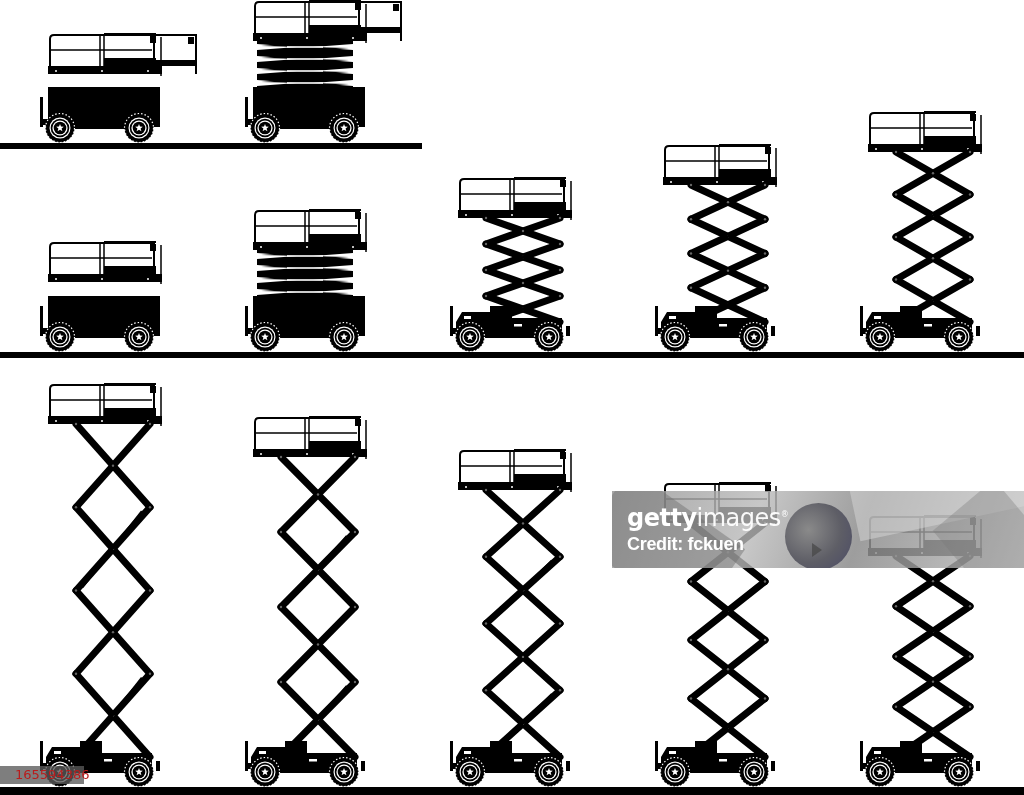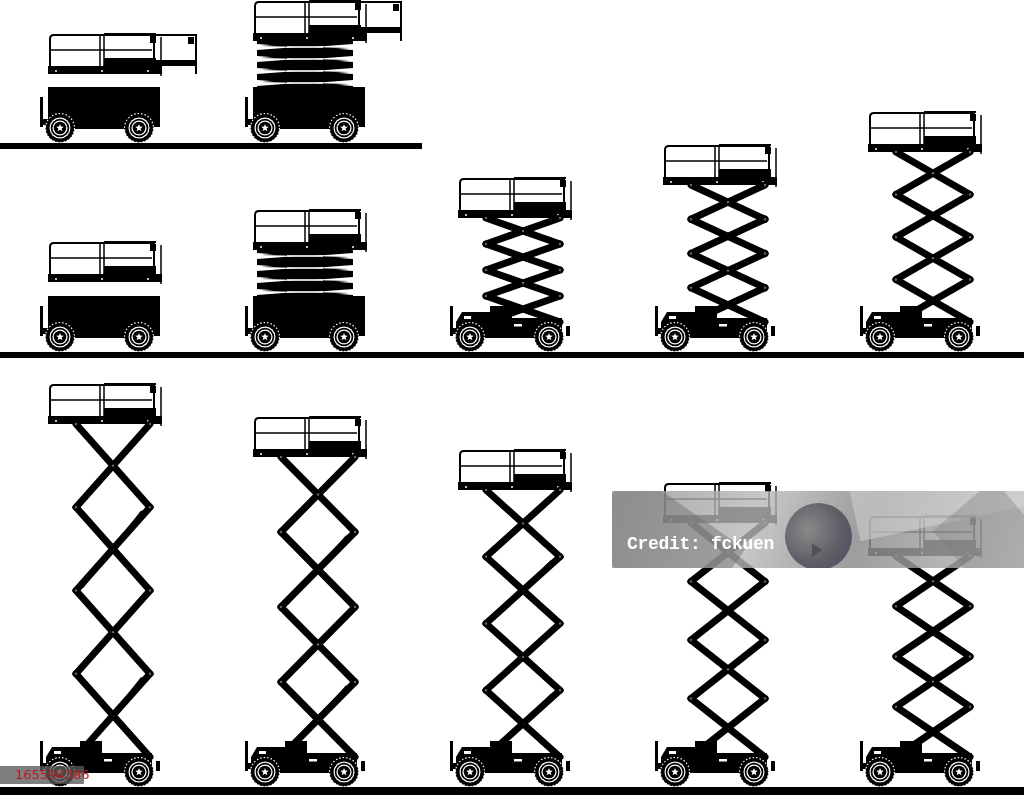--- a/index.html
+++ b/index.html
@@ -22,21 +22,21 @@
     border-top:7px solid transparent; border-bottom:7px solid transparent; border-left:10px solid rgba(70,70,70,0.7);
   }
   .wm-logo {
     position:absolute; left:15px; top:11px; color:#ffffff; font-size:24px; letter-spacing:-0.5px; line-height:26px;
     font-family: "DejaVu Sans", sans-serif;
   }
   .wm-logo b { font-weight: bold; }
   .wm-logo span.light { font-weight: normal; opacity: 0.95; }
   .wm-credit {
     position:absolute; left:15px; top:43px; color:#ffffff; font-size:18px; font-weight:bold;
-    font-family: Liberation Mono, monospace; letter-spacing:-0.3px;
+    font-family: Liberation Sans, sans-serif; letter-spacing:-0.3px;
   }
   .image-id {
     position:absolute; left:0px; top:766px; width:84px; height:18px;
     background: rgba(90,90,90,0.78); color:#b91c1c; font-size:13px; line-height:18px;
     padding-left:15px; box-sizing: border-box; font-family: "DejaVu Sans", sans-serif;
   }
 </style>
 </head>
 <body>
 
@@ -783,16 +783,17 @@
       </g>
     </g>
 </svg>
 
 <div class="watermark">
   <div class="shard1"></div>
   <div class="shard2"></div>
   <div class="shard3"></div>
   <div class="disc"></div>
   <div class="play"></div>
+  <div class="wm-logo"><b>getty</b><span class="light">images</span><sup style="font-size:8px">®</sup></div>
   <div class="wm-credit">Credit: fckuen</div>
 </div>
 
 <div class="image-id">165594386</div>
 
 </body></html>

